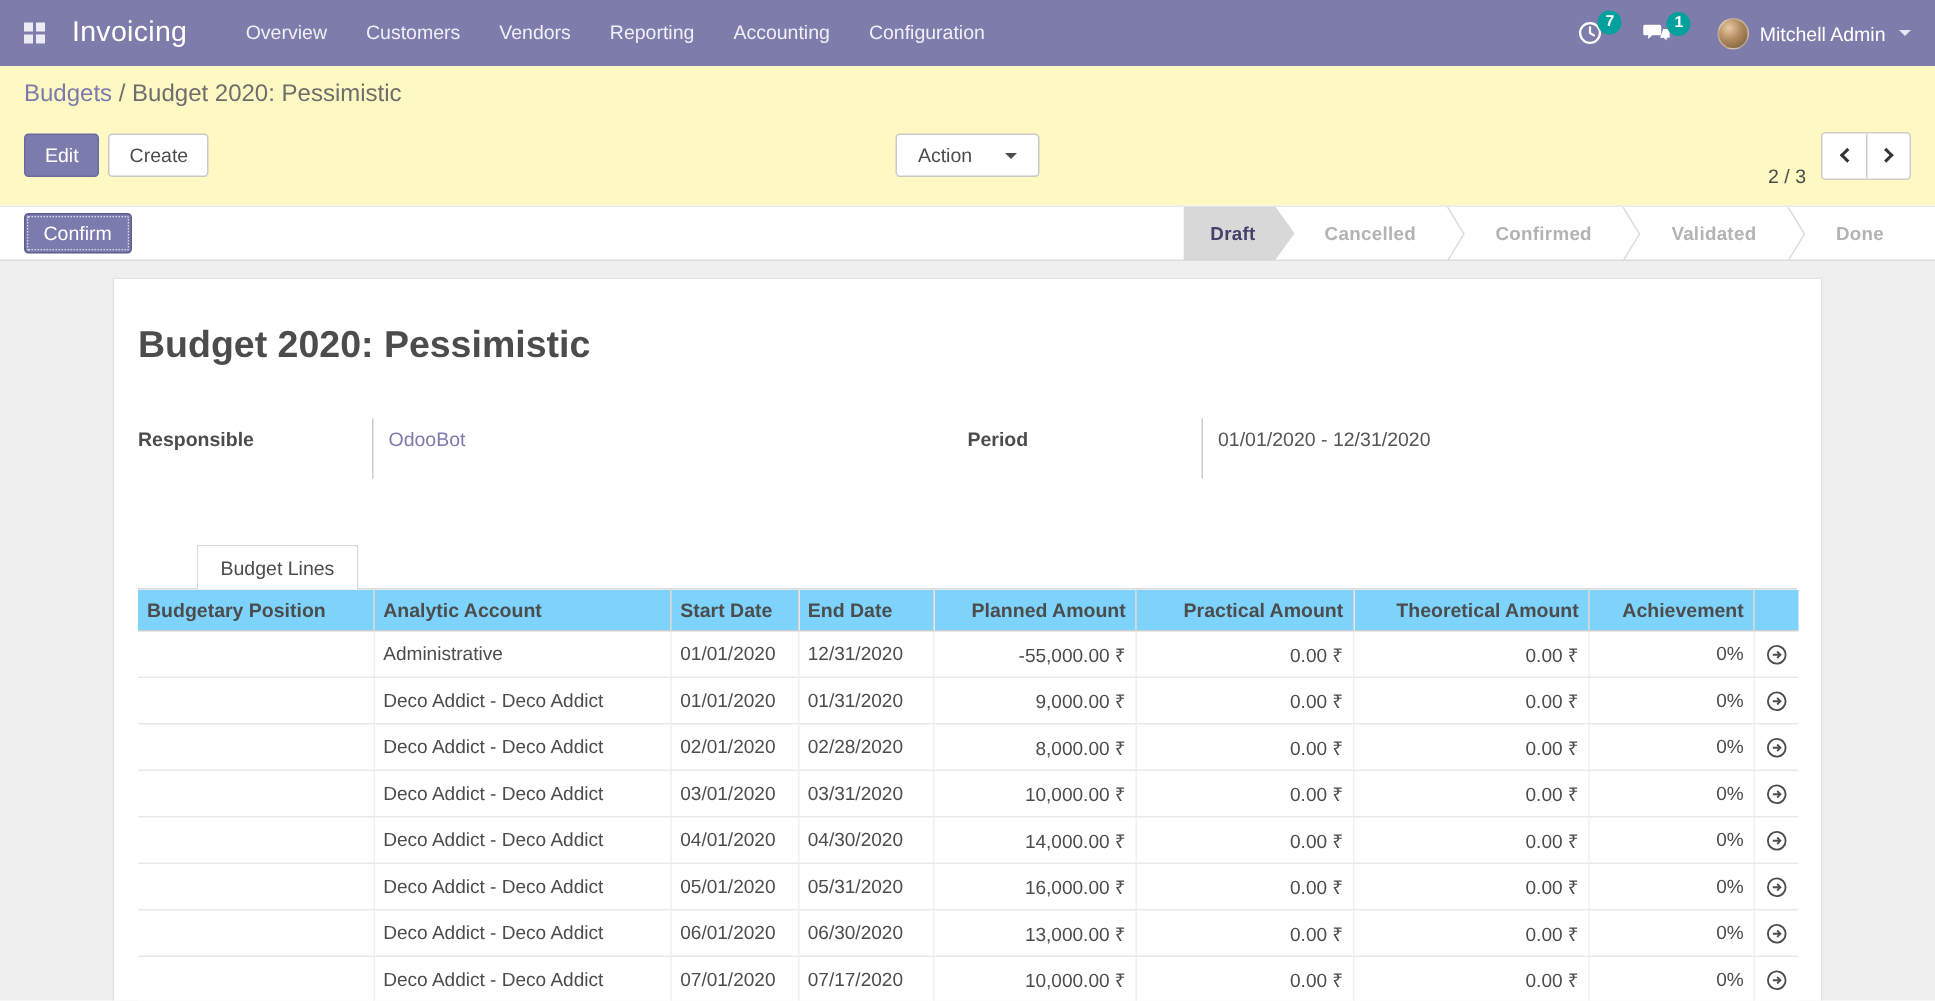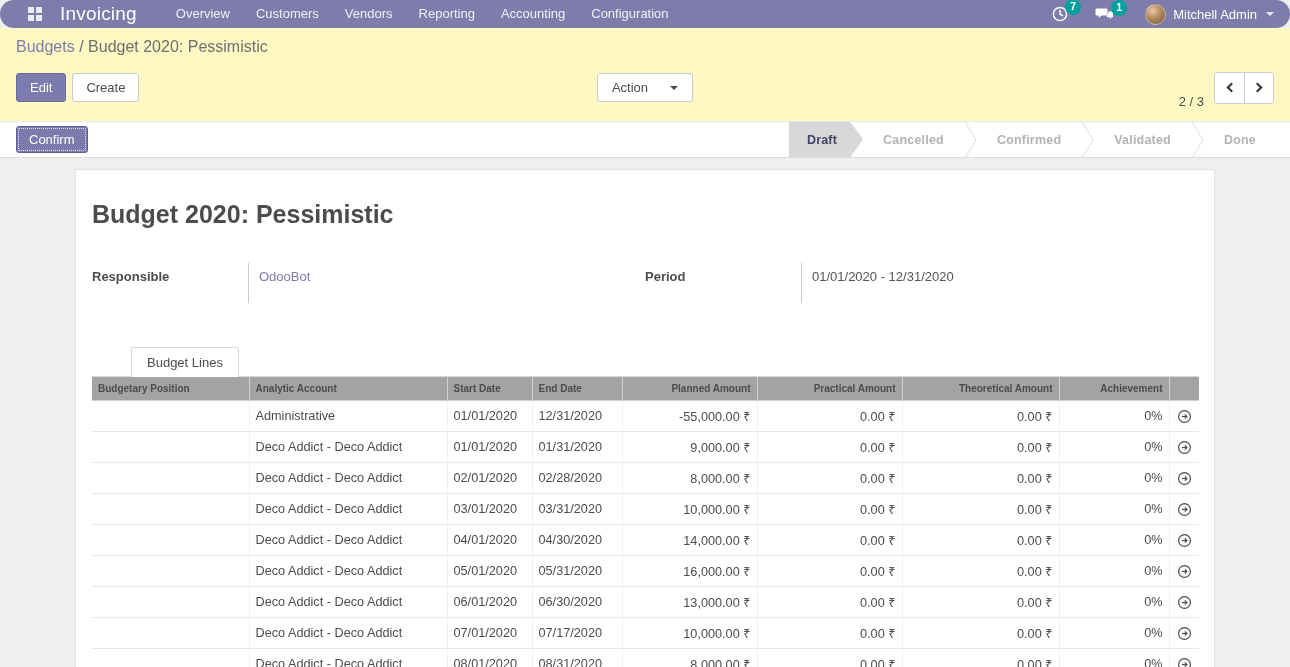--- a/index.html
+++ b/index.html
@@ -5,22 +5,22 @@
   * { box-sizing: border-box; }
   html, body { margin: 0; padding: 0; }
   body {
     width: 1290px; height: 667px; overflow: hidden;
     font-family: "Liberation Sans", sans-serif;
     background: #efefef; color: #4c4c4c; font-size: 13px;
   }
 
   
   .navbar {
-    height: 28px; background: #7d7cab; display: flex; align-items: center;
-    color: #fff; padding: 0 16px 0 12px; border-radius: 18px;
+    height: 44px; background: #7d7cab; display: flex; align-items: center;
+    color: #fff; padding: 0 16px 0 0;
   }
   .apps-btn { width: 46px; height: 44px; display:flex; align-items:center; justify-content:center; cursor:pointer; }
   .apps-grid { display:grid; grid-template-columns: 6px 6px; grid-template-rows: 6px 6px; gap: 2px; }
   .apps-grid span { background: rgba(255,255,255,.85); }
   .brand { font-size: 19px; font-weight: 400; color:#fff; margin: 0 26px 0 2px; letter-spacing:.2px; }
   .menu { display: flex; align-items: center; height: 44px; }
   .menu .menu-item {
     padding: 0 13px; line-height: 44px; font-size: 13px; color: #f0eff7; cursor: pointer;
   }
   .nav-right { margin-left: auto; display: flex; align-items: center; gap: 6px; }
@@ -108,21 +108,21 @@
   .tabs-row { display: flex; border-bottom: 1px solid #d8d8d8; padding-left: 39px; }
   .tab {
     background: #fff; border: 1px solid #d8d8d8; border-bottom: none; padding: 7px 15px;
     font-size: 13px; color: #4c4c4c; margin-bottom: -1px; border-radius: 2px 2px 0 0; cursor: pointer;
     position: relative; z-index: 2; background-clip: padding-box;
   }
 
   
   table.o-list { border-collapse: collapse; width: 100%; table-layout: fixed; }
   .o-list thead th {
-    background: #a3a3a3; font-size: 10px; font-weight: bold; color: #4c4c4c;
+    background: #7dd3fc; font-size: 13px; font-weight: bold; color: #4c4c4c;
     padding: 6px 6px; text-align: left; border-right: 1px solid #d2d2d2; border-bottom: 1px solid #cfcfcf;
     white-space: nowrap; overflow: hidden; cursor: pointer;
   }
   .o-list thead th.num { text-align: right; }
   .o-list thead th:last-child { border-right: none; cursor: default; }
   .o-list tbody td {
     font-size: 12.7px; color: #4c4c4c; padding: 6px 6px; border-bottom: 1px solid #e9e9e9;
     border-right: 1px solid #f0f0f0; white-space: nowrap; overflow: hidden; background: #fff;
   }
   .o-list tbody td:last-child { border-right: none; }

